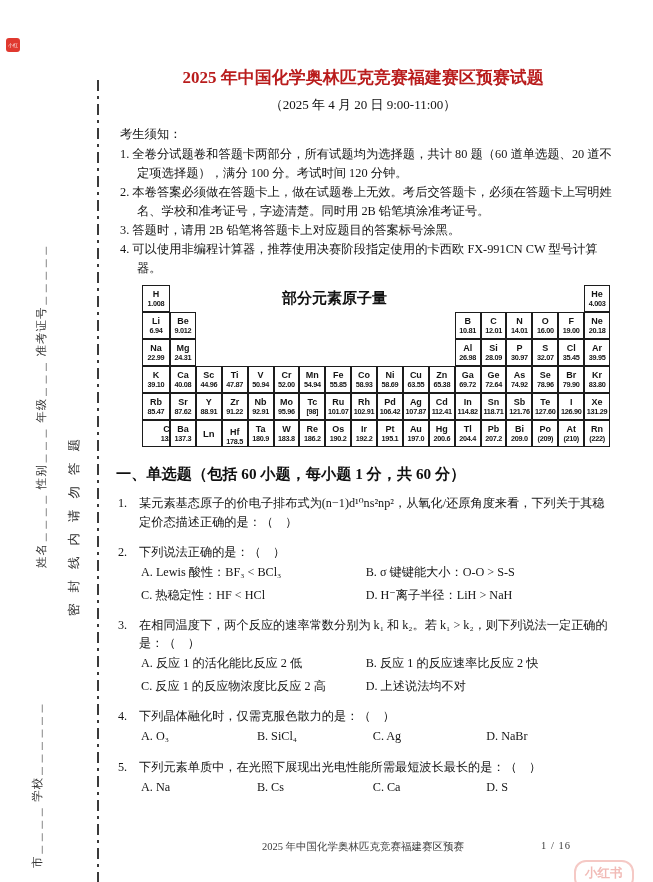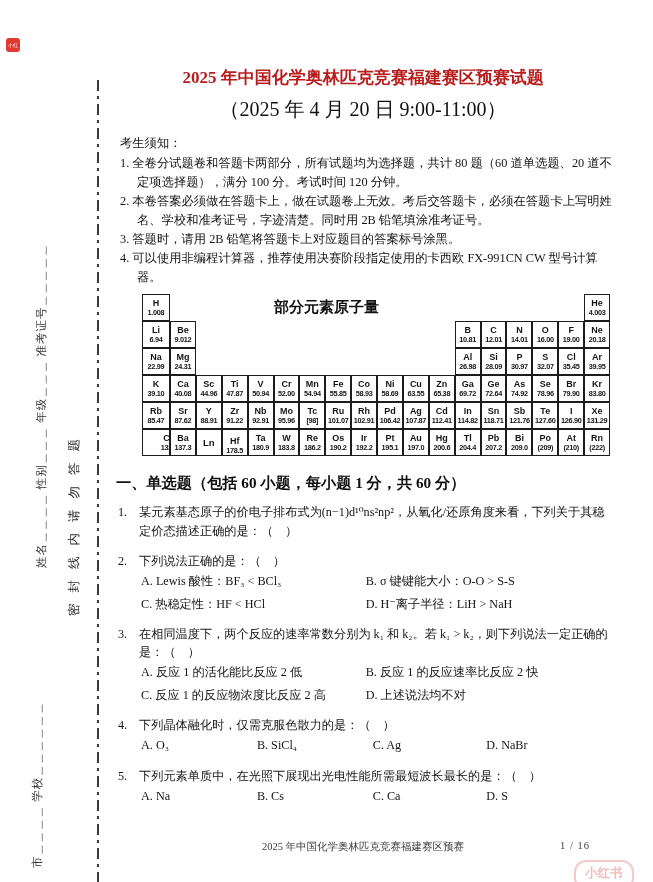--- a/index.html
+++ b/index.html
@@ -34,31 +34,31 @@
     border:2px solid #f2b7b2;border-radius:12px;color:#eda49e;
     font-size:12.5px;font-weight:bold;opacity:.75;
     font-family:"Liberation Sans","DejaVu Sans",sans-serif;white-space:nowrap;
   }
 
   
   .content{position:absolute;left:112px;top:0;width:502px;}
   h1.title{
     margin:66px 0 0 0;text-align:center;font-size:17px;font-weight:bold;color:#b91c1c;
   }
-  .subtitle{text-align:center;font-size:20px;margin-top:7px;color:#101010;}
+  .subtitle{text-align:center;font-size:13px;margin-top:7px;color:#101010;}
 
   .notice{margin-top:11px;font-size:12.3px;line-height:1.55;}
   .notice-heading{margin-left:8px;}
   ol.notice-list{list-style:none;margin:1px 0 0 0;padding:0 0 0 8px;}
   ol.notice-list li{padding-left:17px;text-indent:-17px;}
 
   
   .pt-wrap{position:relative;margin:7px 0 0 30px;width:468px;height:164px;}
   .pt-caption{
-    position:absolute;left:132px;top:4px;font-size:15px;font-weight:bold;color:#101010;
+    position:absolute;left:140px;top:4px;font-size:15px;font-weight:bold;color:#101010;
   }
   .pt-grid{
     position:absolute;left:0;top:0;width:468px;
     display:grid;grid-template-columns:repeat(18,1fr);grid-auto-rows:27px;
     font-family:"Liberation Sans","DejaVu Sans",sans-serif;
   }
   .pt-cell{
     border:1px solid #1c1c1c;background:#fff;
     display:flex;flex-direction:column;justify-content:center;align-items:center;
     overflow:hidden;
@@ -79,21 +79,21 @@
   .q-options{padding-left:29px;margin-top:2px;}
   .q-options.list .q-option{margin-top:3px;}
   .q-options.cols2{display:grid;grid-template-columns:47.5% 52.5%;row-gap:4px;}
   .q-options.cols4{display:grid;grid-template-columns:24.5% 24.5% 24% 27%;}
 
   
   .footer{
     position:absolute;left:112px;top:840px;width:502px;font-size:10.5px;color:#3c3c3c;
   }
   .footer-title{display:block;text-align:center;}
-  .page-number{position:absolute;right:24px;top:0;letter-spacing:1px;}
+  .page-number{position:absolute;right:43px;top:0;letter-spacing:1px;}
 </style>
 </head>
 <body>
 
 <div class="page">
 
   <div class="seal-line"></div>
   <div class="rot rot-fields-upper">姓名＿＿＿＿ 性别＿＿＿ 年级＿＿＿ 准考证号＿＿＿＿＿</div>
   <div class="rot rot-fields-lower">市＿＿＿＿ 学校＿＿＿＿＿＿</div>
   <div class="rot rot-seal">密封线内请勿答题</div>

